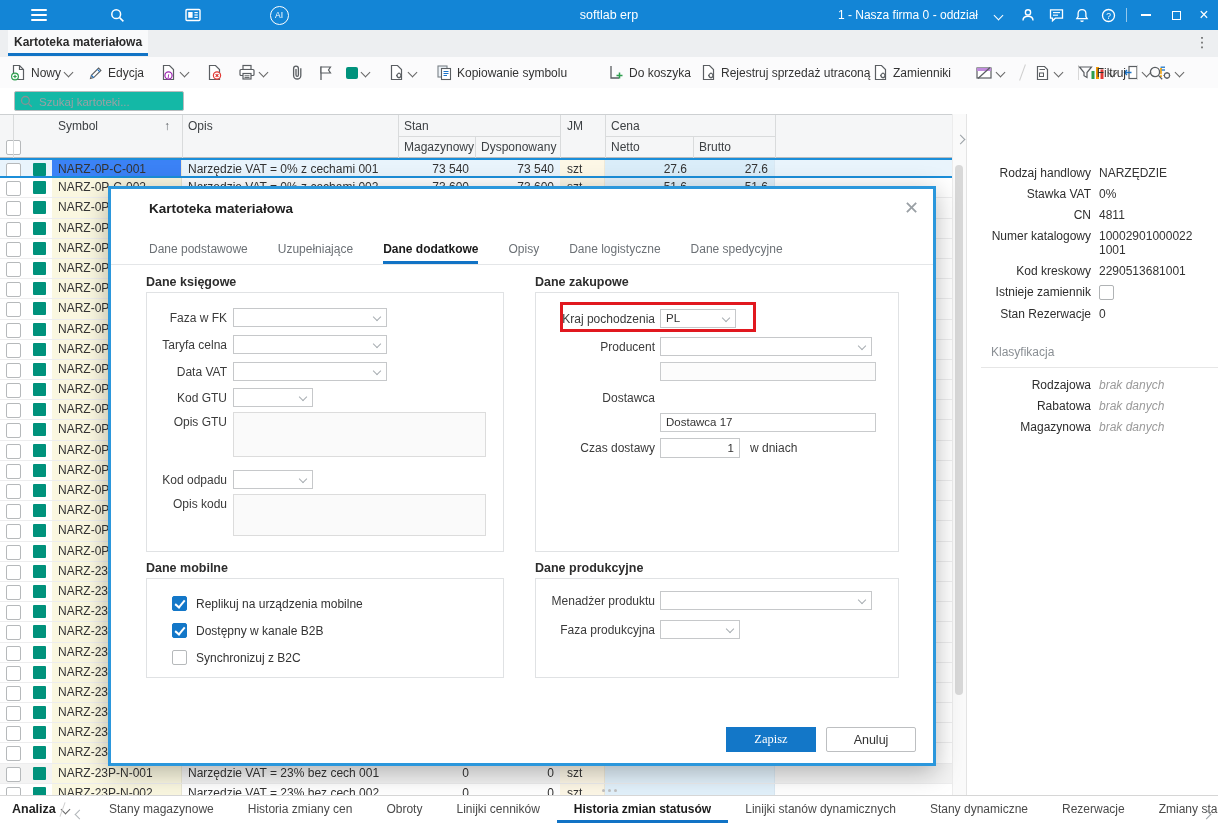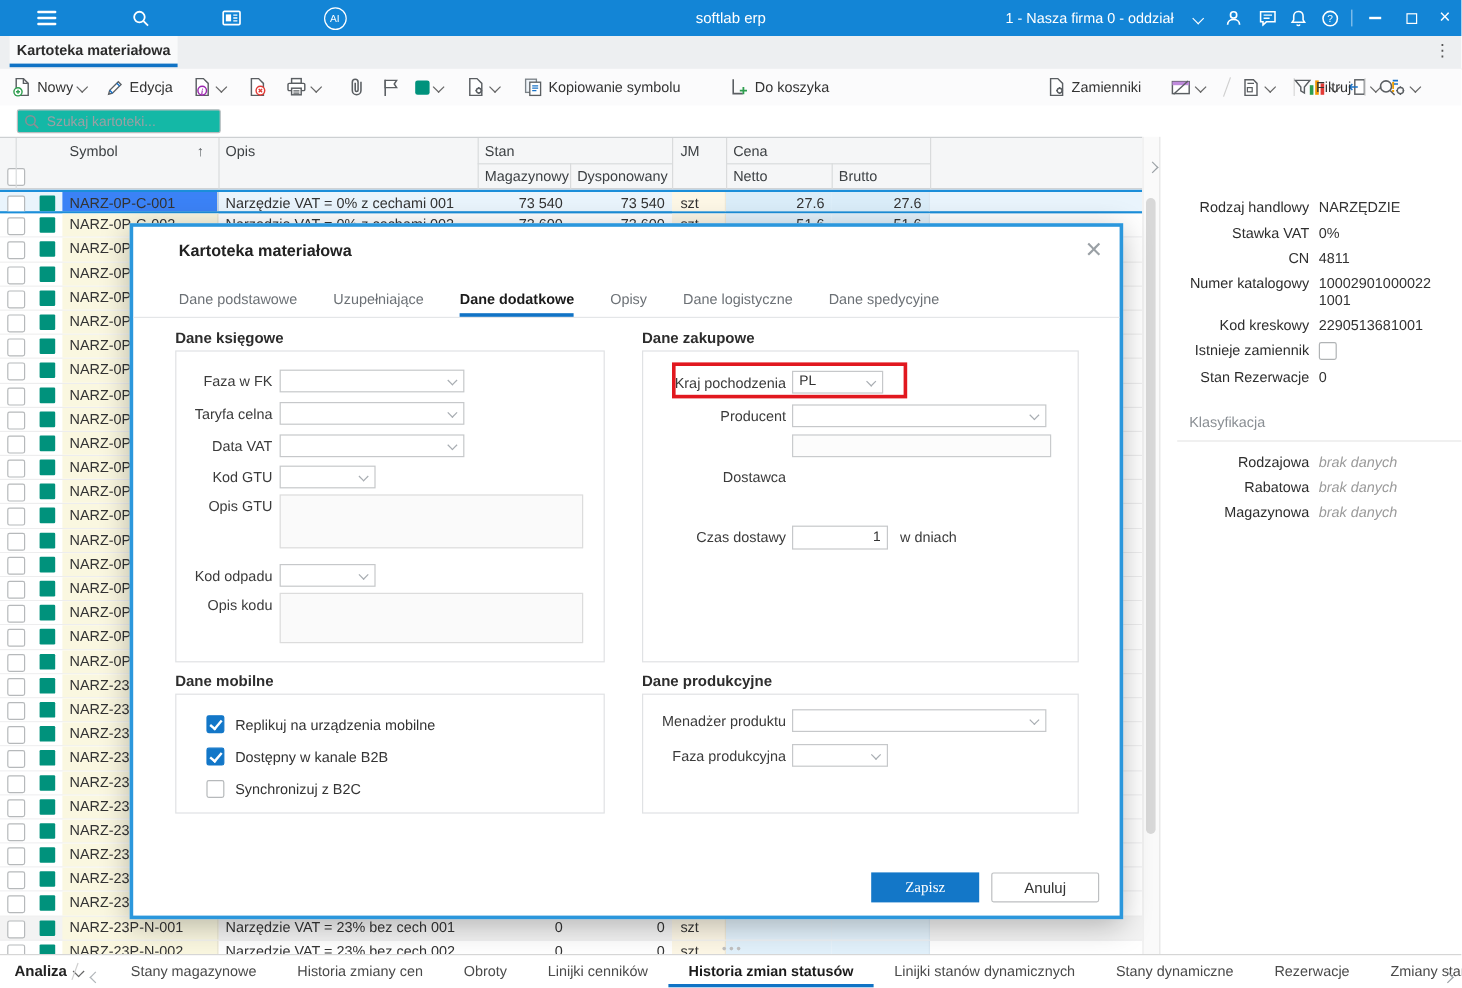--- a/index.html
+++ b/index.html
@@ -317,20 +317,30 @@
   </div>
   <div class="titem" style="left:608px;">
     <span>
         <svg width="17" height="17" viewBox="0 0 17 17">
           <path d="M3 2v12h8" fill="none" stroke="#5a5e62" stroke-width="1.3"></path>
           <path d="M11.5 8.5v6M8.5 11.5h6" stroke="#2f9e4f" stroke-width="1.5"></path>
         </svg>
       </span>
     <span>Do koszyka</span>
   </div>
+  <div class="titem" style="left:700px;">
+    <span>
+        <svg width="17" height="17" viewBox="0 0 17 17">
+          <path d="M3.5 1.5h6l4 4v10h-10z" fill="#fff" stroke="#5a5e62" stroke-width="1.2"></path>
+          <circle cx="11" cy="11.5" r="2" fill="none" stroke="#5a5e62" stroke-width="1.2"></circle>
+          <path d="M11 8.6v1M11 13.4v1M8.1 11.5h1M12.9 11.5h1" stroke="#5a5e62" stroke-width="1.2"></path>
+        </svg>
+      </span>
+    <span>Rejestruj sprzedaż utraconą</span>
+  </div>
   <div class="titem" style="left:872px;">
     <span>
         <svg width="17" height="17" viewBox="0 0 17 17">
           <path d="M3.5 1.5h6l4 4v10h-10z" fill="#fff" stroke="#5a5e62" stroke-width="1.2"></path>
           <circle cx="11" cy="11.5" r="2" fill="none" stroke="#5a5e62" stroke-width="1.2"></circle>
           <path d="M11 8.6v1M11 13.4v1M8.1 11.5h1M12.9 11.5h1" stroke="#5a5e62" stroke-width="1.2"></path>
         </svg>
       </span>
     <span>Zamienniki</span>
   </div>
@@ -1014,20 +1024,21 @@
 
   <div class="msec-title" style="left:424px;top:86px;">Dane zakupowe</div>
   <div class="mbox" style="left:424px;top:103px;width:362px;height:258px;"></div>
   <div class="ml" style="left:426px;top:123px;width:118px;">Kraj pochodzenia</div>
   <div class="dd" style="left:549px;top:120px;width:76px;">PL</div>
   <div id="red-hl"></div>
   <div class="ml" style="left:426px;top:151px;width:118px;">Producent</div>
   <div class="dd" style="left:549px;top:148px;width:212px;"></div>
   <div class="ro" style="left:549px;top:173px;width:216px;"></div>
   <div class="ml" style="left:426px;top:202px;width:118px;">Dostawca</div>
+  <div class="ro" style="left:549px;top:224px;width:216px;background:#fff;">Dostawca 17</div>
   <div class="ml" style="left:426px;top:252px;width:118px;">Czas dostawy</div>
   <div class="num" style="left:549px;top:249px;width:80px;">1</div>
   <div class="ml" style="left:639px;top:252px;width:60px;text-align:left;">w dniach</div>
 
   <div class="msec-title" style="left:35px;top:372px;">Dane mobilne</div>
   <div class="mbox" style="left:35px;top:389px;width:356px;height:98px;"></div>
   <div id="mobilne-list">
       <div class="mcheck on" style="top: 407px;"></div>
       <div class="mcblabel" style="top: 408px;">Replikuj na urządzenia mobilne</div>
       <div class="mcheck on" style="top: 434px;"></div>

